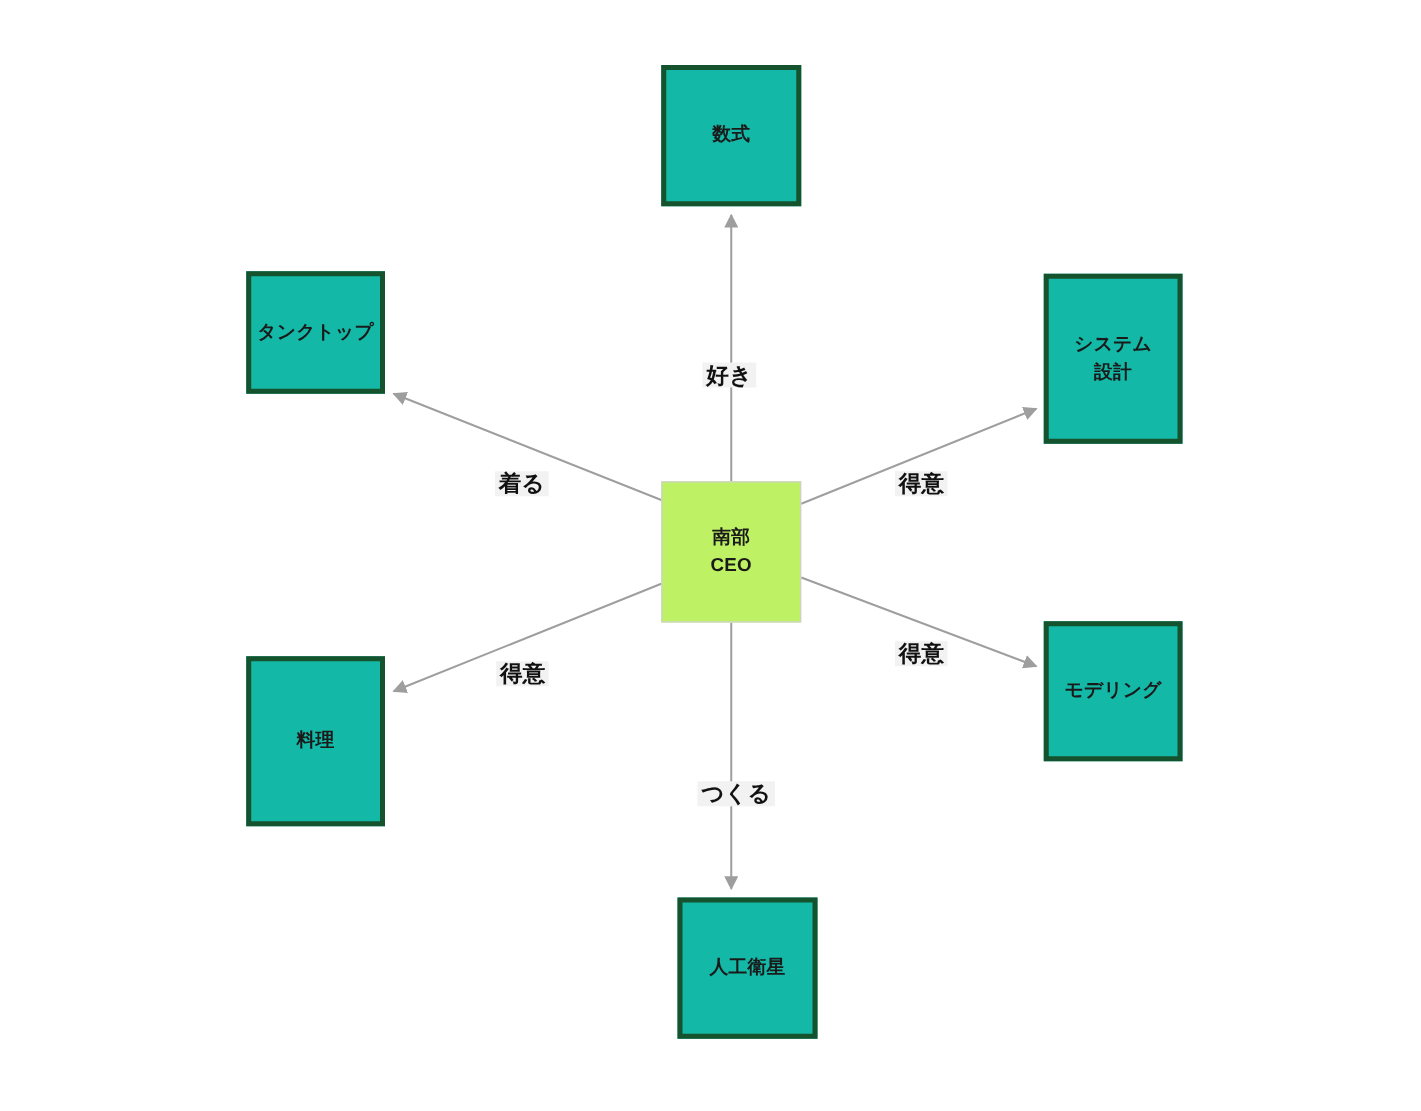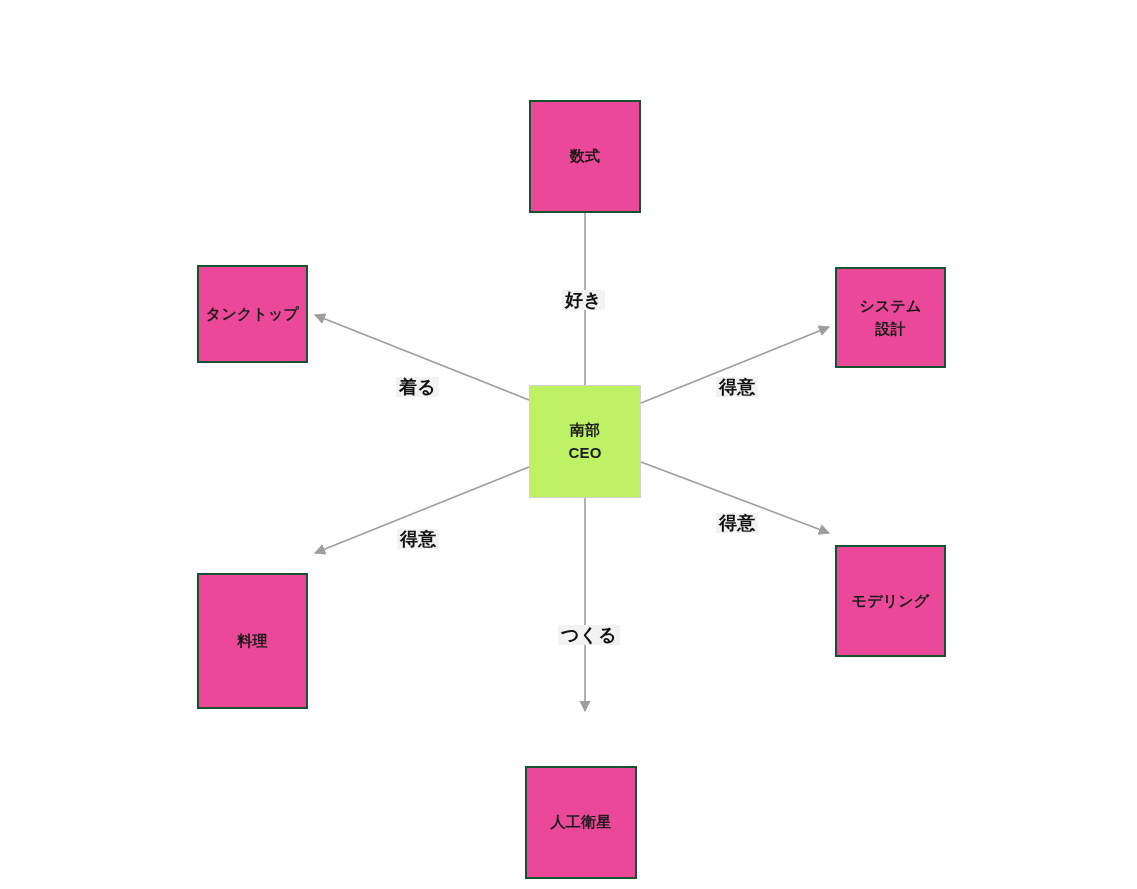--- a/index.html
+++ b/index.html
@@ -34,23 +34,22 @@
     justify-content: center;
     text-align: center;
     font-size: 15px;
     font-weight: 700;
     line-height: 1.5;
     color: #1a1a1a;
     letter-spacing: 0.2px;
     white-space: nowrap;
   }
   .node.leaf {
-    background: #ec4899;
-    border: 2px solid #14532d;
-    margin-top: 48px;
+    background: #14b8a6;
+    border: 4px solid #14532d;
   }
   .node.root {
     background: #bef264;
     border: 1px solid #d0d0d0;
     font-weight: 700;
   }
   .node-label {
     display: block;
     width: 100%;
   }
@@ -90,32 +89,32 @@
         <line x1="529" y1="400" x2="315" y2="315" stroke="#9e9e9e" stroke-width="1.6" marker-end="url(#arrow)"></line>
       </g>
   </svg>
 
   <div id="node-layer">
       <div class="node leaf" style="left: 529px; top: 52px; width: 112px; height: 113px;">
         <span class="node-label">
           <span class="ln">数式</span>
         </span>
       </div>
-      <div class="node leaf" style="left: 835px; top: 219px; width: 111px; height: 101px;">
+      <div class="node leaf" style="left: 835px; top: 219px; width: 111px; height: 136px;">
         <span class="node-label">
           <span class="ln">システム</span>
           <span class="ln">設計</span>
         </span>
       </div>
       <div class="node leaf" style="left: 835px; top: 497px; width: 111px; height: 112px; justify-content: center;">
         <span class="node-label">
           <span class="ln">モデリング</span>
         </span>
       </div>
-      <div class="node leaf" style="left: 525px; top: 718px; width: 112px; height: 113px;">
+      <div class="node leaf" style="left: 542px; top: 718px; width: 112px; height: 113px;">
         <span class="node-label">
           <span class="ln">人工衛星</span>
         </span>
       </div>
       <div class="node leaf" style="left: 197px; top: 525px; width: 111px; height: 136px;">
         <span class="node-label">
           <span class="ln">料理</span>
         </span>
       </div>
       <div class="node leaf" style="left: 197px; top: 217px; width: 111px; height: 98px;">

